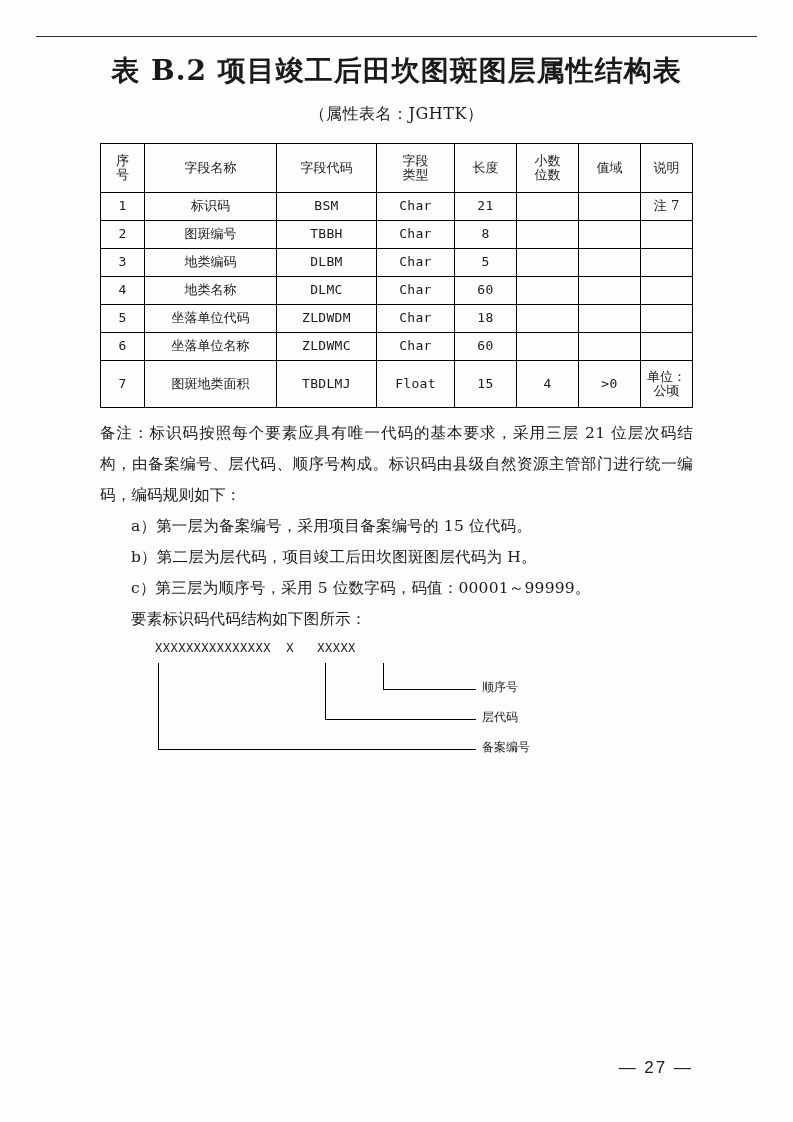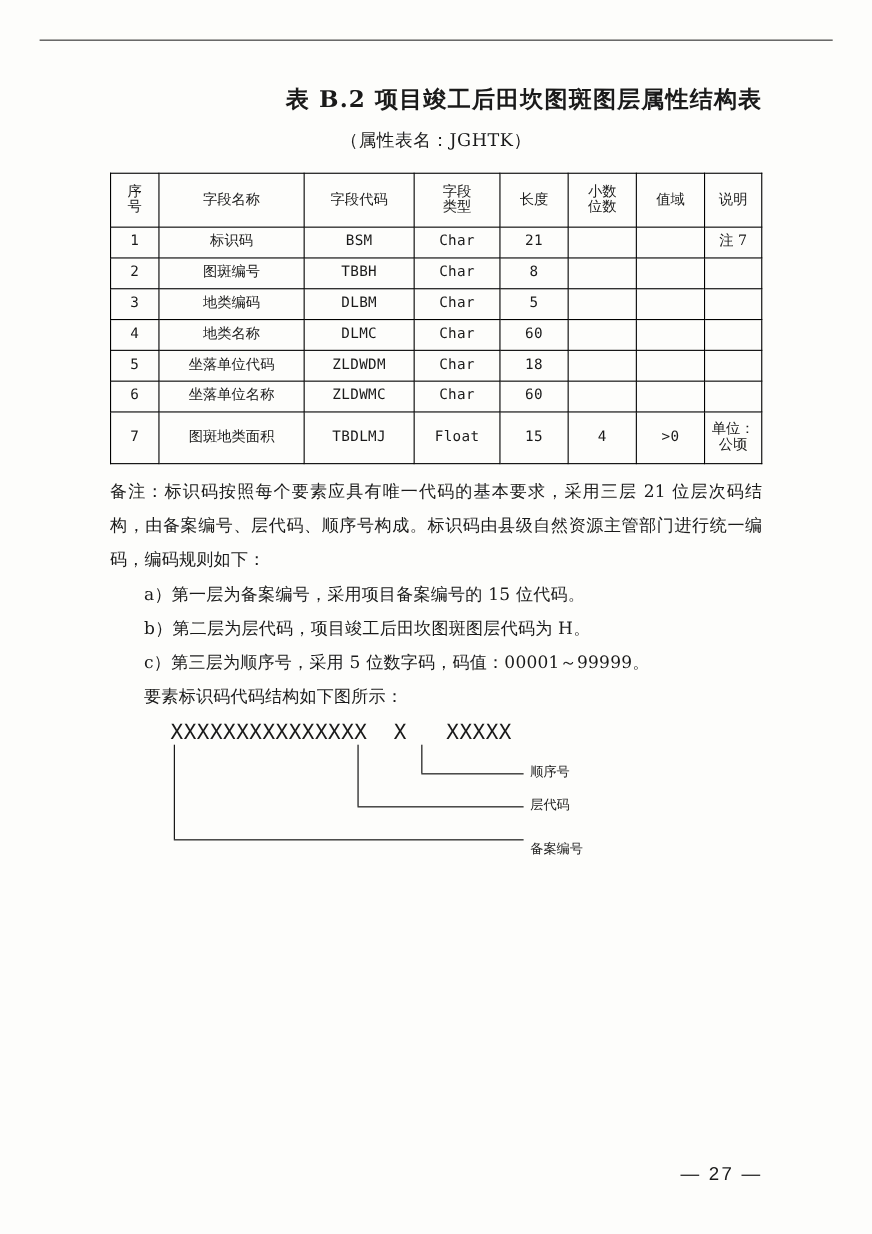--- a/index.html
+++ b/index.html
@@ -24,23 +24,23 @@
   }
   .rule-top {
     position: absolute;
     left: 36px;
     right: 36px;
     top: 36px;
     border-top: 1px solid #2b2b2b;
   }
   .doc-title {
     margin: 0;
-    padding-top: 76px;
-    text-align: right;
-    font-size: 21px;
+    padding-top: 52px;
+    text-align: center;
+    font-size: 28px;
     font-weight: bold;
     letter-spacing: 1px;
     font-family: "DejaVu Serif", serif;
   }
   .doc-subtitle {
     text-align: center;
     font-size: 16px;
     margin-top: 14px;
     font-family: "DejaVu Serif", serif;
     letter-spacing: 0.5px;
@@ -100,21 +100,21 @@
   .diagram {
     position: relative;
     height: 130px;
     margin-top: 6px;
   }
   .diagram .codeline {
     position: absolute;
     left: 55px;
     top: 0;
     font-family: "DejaVu Sans Mono", monospace;
-    font-size: 19px;
+    font-size: 12px;
     letter-spacing: 0.5px;
     white-space: pre;
   }
   .diagram .lbl {
     position: absolute;
     font-family: "DejaVu Serif", serif;
     font-size: 12px;
   }
   .vline {
     position: absolute;
@@ -271,18 +271,18 @@
     <div class="vline" style="left:283px; top:22px; height:26px;"></div>
     <div class="hline" style="left:283px; top:48px; width:93px;"></div>
     <div class="lbl" style="left:382px; top:38px;">顺序号</div>
 
     <div class="vline" style="left:225px; top:22px; height:56px;"></div>
     <div class="hline" style="left:225px; top:78px; width:151px;"></div>
     <div class="lbl" style="left:382px; top:68px;">层代码</div>
 
     <div class="vline" style="left:58px; top:22px; height:86px;"></div>
     <div class="hline" style="left:58px; top:108px; width:318px;"></div>
-    <div class="lbl" style="left:382px; top:108px;">备案编号</div>
+    <div class="lbl" style="left:382px; top:98px;">备案编号</div>
   </div>
 
   <div class="footer-page">— 27 —</div>
 
 </div>
 
 </body></html>

